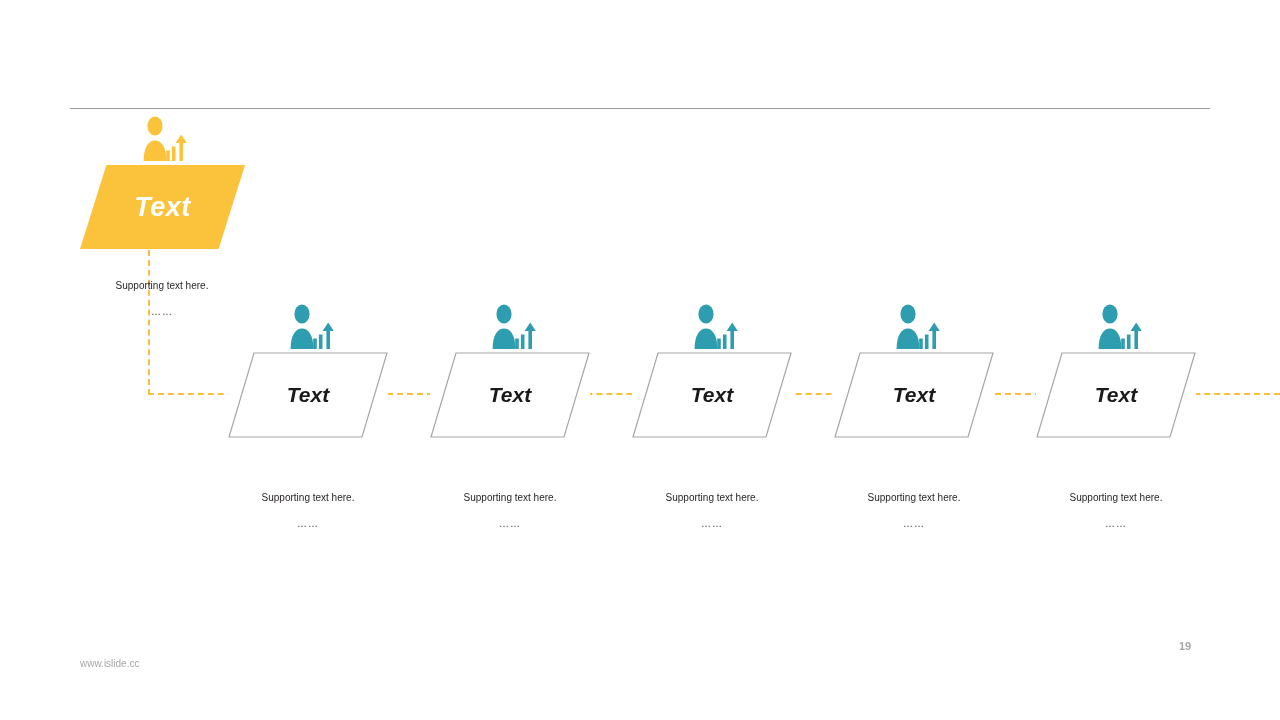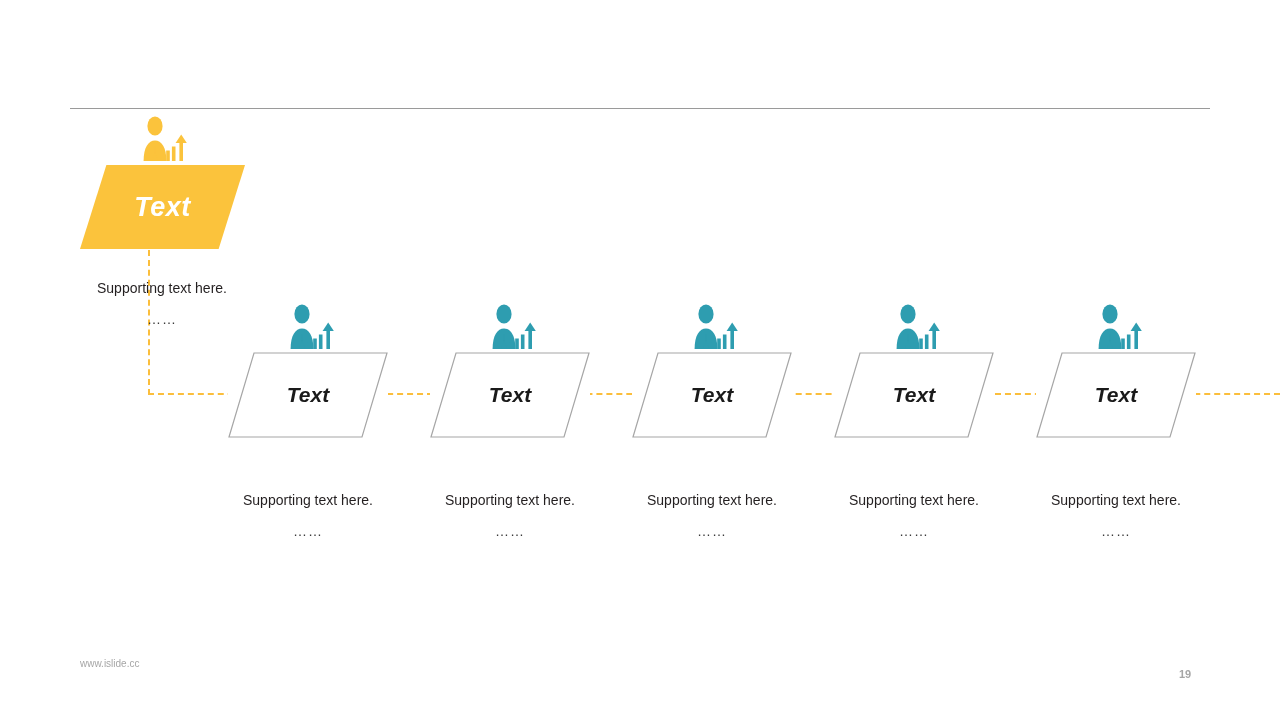--- a/index.html
+++ b/index.html
@@ -115,21 +115,21 @@
   .node .stat-icon {
     left: 57px;
     top: -48px;
   }
 
   
   .caption {
     position: absolute;
     text-align: center;
     color: #231f20;
-    font-size: 14px;
+    font-size: 10px;
     line-height: 1.3;
     white-space: nowrap;
   }
   .caption .dots {
     display: block;
     margin-top: 13px;
     letter-spacing: 1px;
     color: #3a3a3a;
   }
   .caption-highlight {
@@ -142,21 +142,21 @@
   .footer-url {
     position: absolute;
     left: 80px;
     top: 658px;
     font-size: 10px;
     color: #a6a6a6;
   }
   .footer-page {
     position: absolute;
     left: 1165px;
-    top: 668px;
+    top: 640px;
     width: 40px;
     text-align: center;
     font-size: 11px;
     color: #a6a6a6;
     font-weight: bold;
   }
 </style>
 </head>
 <body>
 

